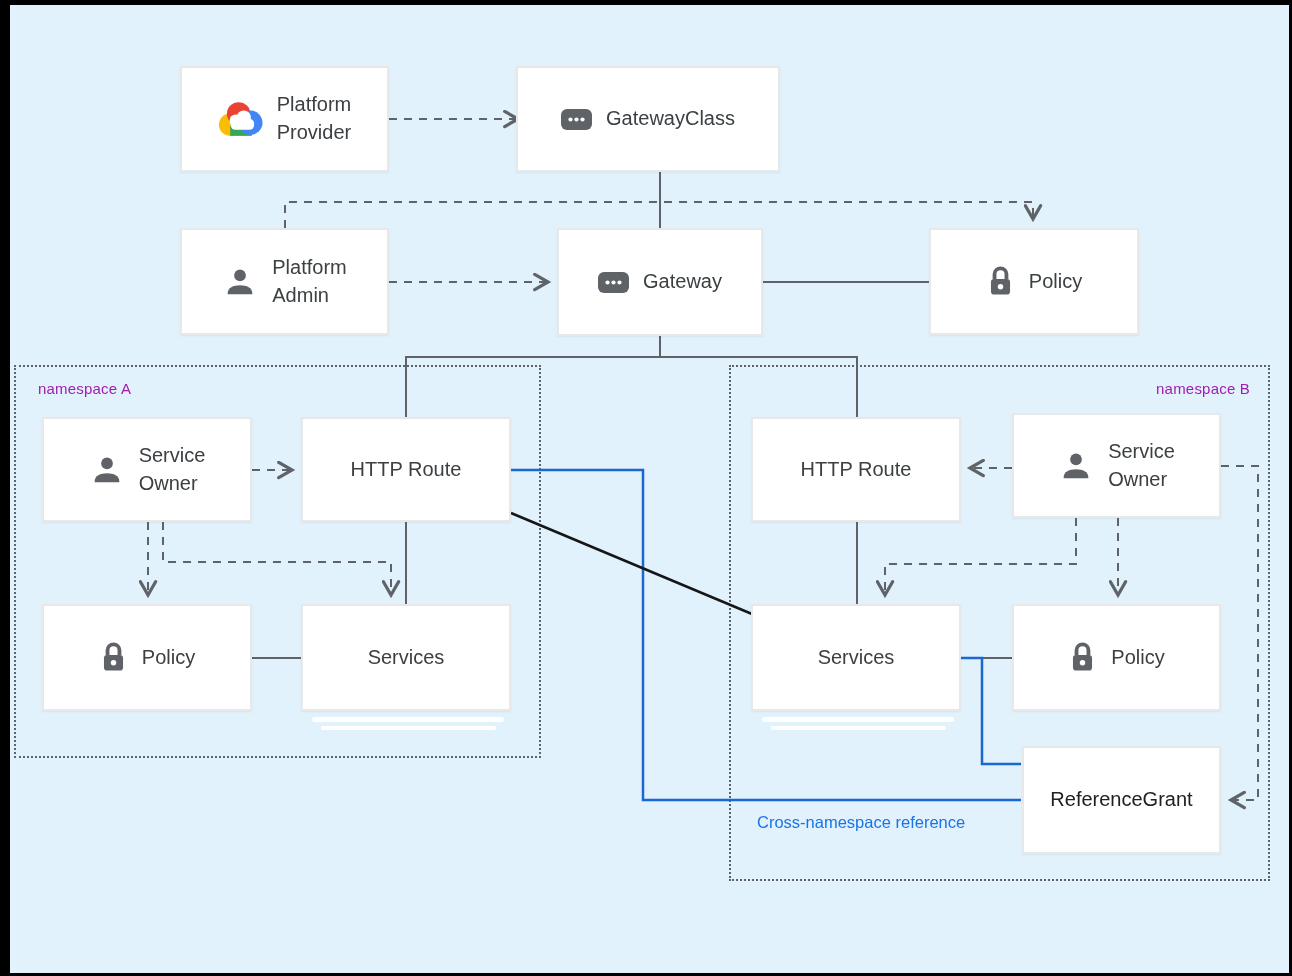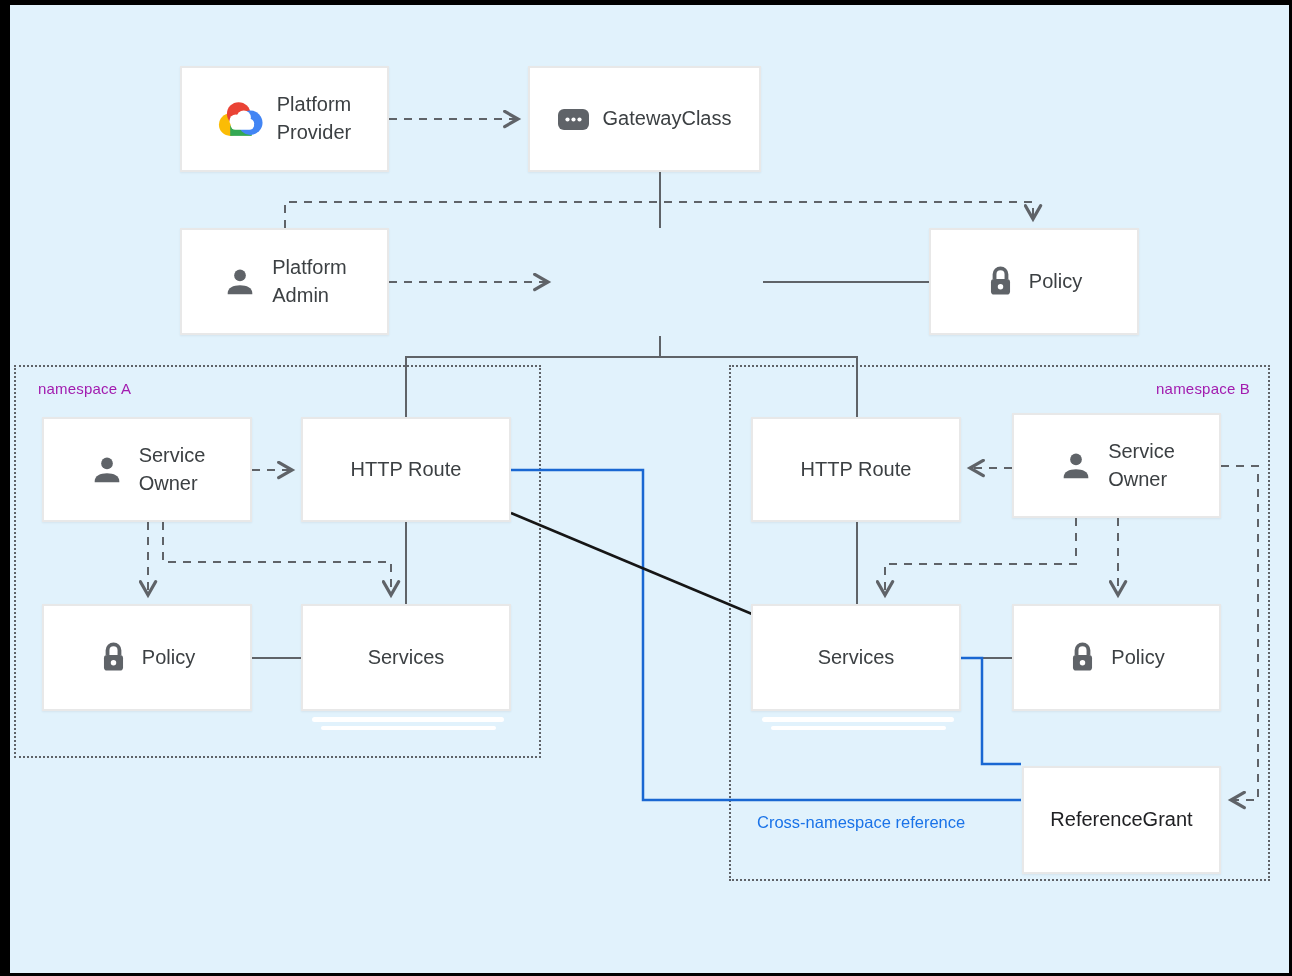--- a/index.html
+++ b/index.html
@@ -31,33 +31,33 @@
 
   
   .node{
     position:absolute;background:#fff;border:2px solid #e8e8e8;box-sizing:border-box;
     display:flex;align-items:center;justify-content:center;gap:14px;
     color:#3c4043;font-size:20px;z-index:3;box-shadow:0 1px 2px rgba(0,0,0,.06);
   }
   .node .lbl{white-space:pre-line;line-height:1.38;}
   .node .icon{flex:0 0 auto;display:flex;align-items:center;}
   #n-platform-provider{left:180px;top:66px;width:209px;height:106px;}
-  #n-gateway-class{left:528px;top:66px;width:233px;height:106px;}
+  #n-gateway-class{left:516px;top:66px;width:264px;height:106px;}
   #n-platform-admin{left:180px;top:228px;width:209px;height:107px;}
   #n-gateway{left:557px;top:228px;width:206px;height:108px;}
   #n-policy-top{left:929px;top:228px;width:210px;height:107px;}
   #n-service-owner-a{left:42px;top:417px;width:210px;height:105px;}
   #n-http-route-a{left:301px;top:417px;width:210px;height:105px;}
   #n-policy-a{left:42px;top:604px;width:210px;height:107px;}
   #n-services-a{left:301px;top:604px;width:210px;height:107px;}
   #n-http-route-b{left:751px;top:417px;width:210px;height:105px;}
   #n-service-owner-b{left:1012px;top:413px;width:209px;height:105px;}
   #n-services-b{left:751px;top:604px;width:210px;height:107px;}
   #n-policy-b{left:1012px;top:604px;width:209px;height:107px;}
-  #n-reference-grant{left:1022px;top:746px;width:199px;height:108px;color:#202124;margin-top:20px;}
+  #n-reference-grant{left:1022px;top:746px;width:199px;height:108px;color:#202124;}
 
   
   .sbar{position:absolute;background:#fff;border-radius:3px;z-index:3;}
   #sa-1{left:312px;top:717px;width:192px;height:5px;}
   #sa-2{left:321px;top:726px;width:175px;height:4px;}
   #sb-1{left:762px;top:717px;width:192px;height:5px;}
   #sb-2{left:771px;top:726px;width:175px;height:4px;}
 
   
   .cross-label{
@@ -142,20 +142,31 @@
     <span class="icon">
       <svg width="36" height="36" viewBox="0 0 24 24" fill="#5f6368">
         <circle cx="12" cy="7.6" r="3.9"></circle>
         <path d="M3.8 19.4c0-3.4 3.7-5.2 8.2-5.2s8.2 1.8 8.2 5.2v.8H3.8z"></path>
       </svg>
     </span>
     <span class="lbl">Platform
 Admin</span>
   </div>
 
+  <div class="node" id="n-gateway">
+    <span class="icon">
+      <svg width="31" height="21" viewBox="0 0 31 21">
+        <rect x="0" y="0" width="31" height="21" rx="6" fill="#5f6368"></rect>
+        <circle cx="9.5" cy="10.5" r="2.1" fill="#fff"></circle>
+        <circle cx="15.5" cy="10.5" r="2.1" fill="#fff"></circle>
+        <circle cx="21.5" cy="10.5" r="2.1" fill="#fff"></circle>
+      </svg>
+    </span>
+    <span class="lbl">Gateway</span>
+  </div>
 
   <div class="node" id="n-policy-top">
     <span class="icon">
       <svg width="29" height="31" viewBox="0 0 24 26">
         <path d="M7 11 V7 a5 5 0 0 1 10 0 v4" fill="none" stroke="#5f6368" stroke-width="3.2"></path>
         <rect x="4" y="11" width="16" height="13" rx="2.6" fill="#5f6368"></rect>
         <circle cx="12" cy="17.5" r="2.3" fill="#fff"></circle>
       </svg>
     </span>
     <span class="lbl">Policy</span>

